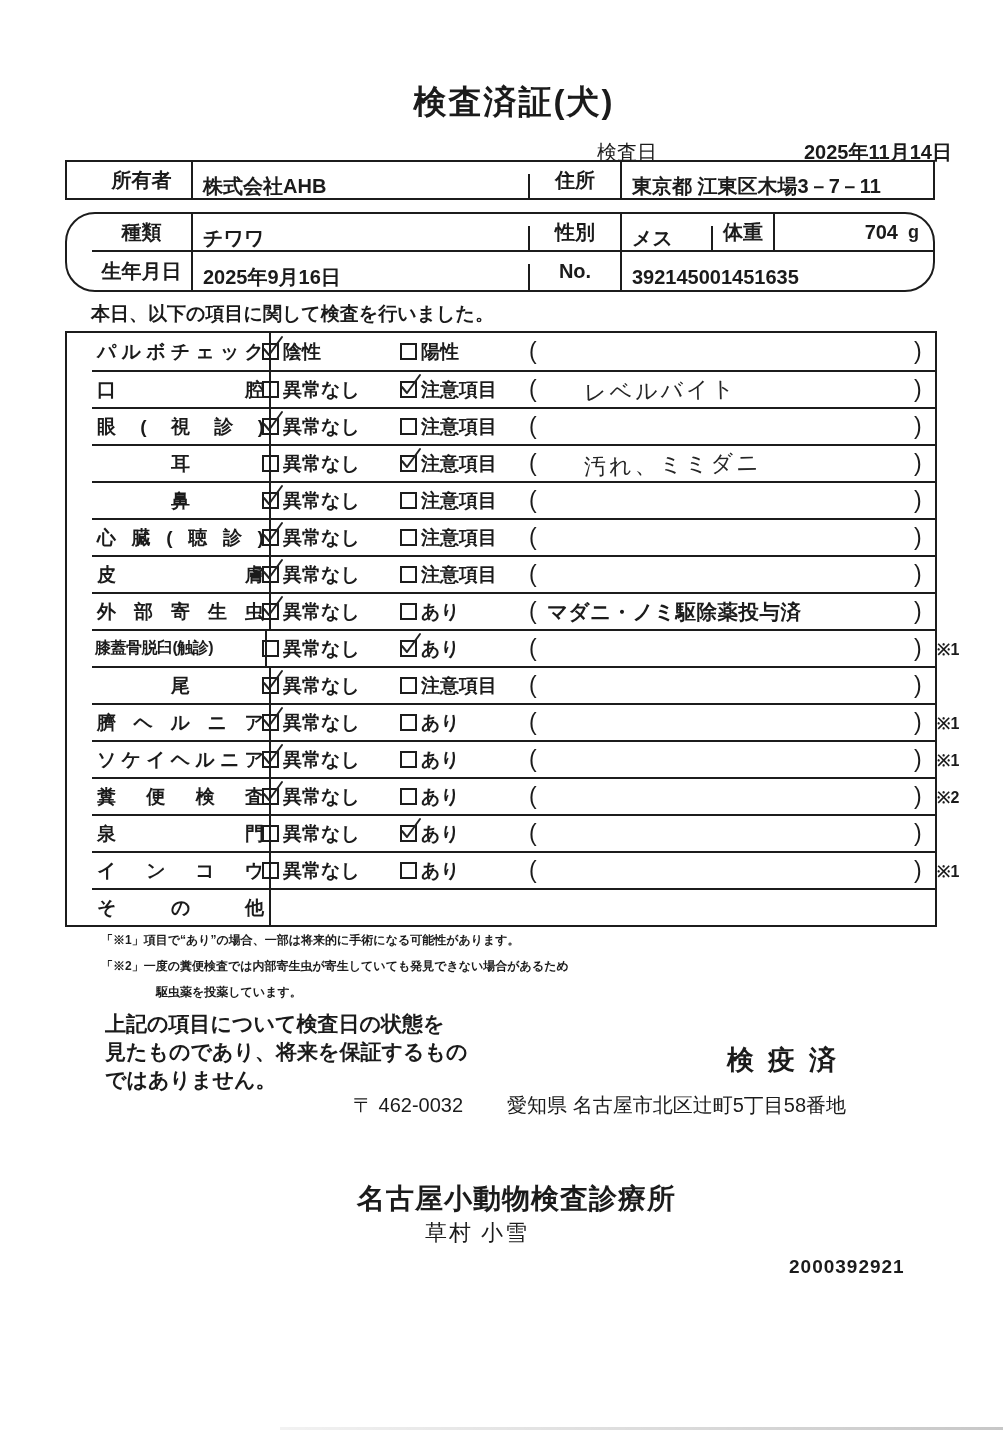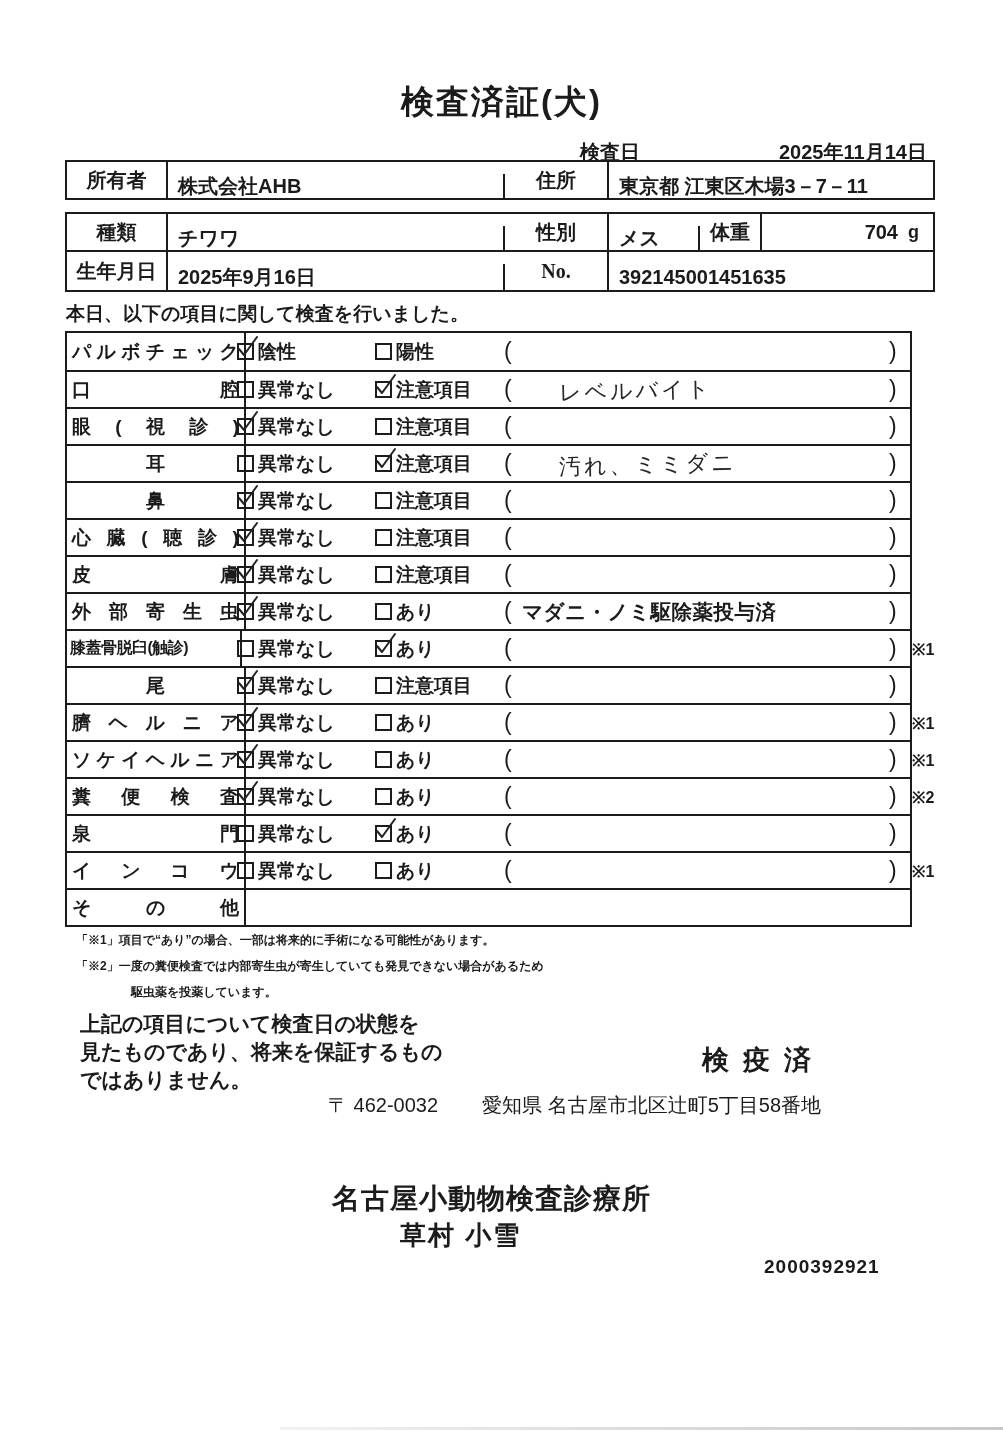--- a/index.html
+++ b/index.html
@@ -4,50 +4,50 @@
 <style>
   html,body{margin:0;padding:0;background:#e8e8e8;}
   #page{
     position:relative;
     width:1003px;height:1432px;
     background:#ffffff;
     font-family:"Liberation Sans", sans-serif;
     color:#1b1b1b;
     overflow:hidden;
   }
-  .abs{position:absolute;}
+  .abs{position:absolute;padding-left:25px;}
 
   
   #title{
     left:0;right:0;top:80px;
     text-align:center;
     font-size:33px;font-weight:700;letter-spacing:2px;
   }
-  #examdate-label{left:572px;top:139px;font-size:20px;font-weight:700;margin-left:8px;}
+  #examdate-label{left:572px;top:139px;font-size:20px;font-weight:400;}
   #examdate-value{left:779px;top:139px;font-size:20px;font-weight:600;}
 
   
   .tbl{border:2px solid #1c1c1c;box-sizing:border-box;}
   .trow{display:flex;box-sizing:border-box;}
   .cell{
     display:flex;align-items:center;box-sizing:border-box;
     font-size:20px;font-weight:600;white-space:nowrap;
   }
   .cell.hdr{justify-content:center;text-align:center;}
   .cell.val{padding-left:10px;margin-top:12px;}
   .cell.bR{border-right:2px solid #1c1c1c;}
   .cell.num{justify-content:flex-end;padding-right:14px;gap:10px;}
   #table1{left:65px;top:160px;width:870px;}
   #table1 .trow{height:36px;}
-  #table2{left:65px;top:212px;width:870px;}
+  #table2{left:65px;top:212px;width:870px;border-radius:30px;}
   #table2 .trow{height:38px;}
   #table2 .trow.bB{border-bottom:2px solid #1c1c1c;}
   .w-lab{width:101px;}  
   .w-v1{width:337px;}   
-  .w-lab2{width:104px;font-family:Liberation Serif, serif;}  
+  .w-lab2{width:92px;}  
   .w-sex{width:91px;}
   .w-wlab{width:62px;}
   .flex1{flex:1;}
   .unit{font-size:18px;}
 
   #intro{left:66px;top:301px;font-size:19px;font-weight:600;}
 
   
   #exam-table{
     left:65px;top:331px;width:843px;
@@ -111,21 +111,21 @@
   #d2{top:1066px;}
   #stamp{
     left:702px;top:1042px;
     font-size:27px;font-weight:600;letter-spacing:14px;white-space:nowrap;
   }
 
   
   #addr{left:328px;top:1092px;font-size:20px;font-weight:400;display:flex;gap:44px;white-space:nowrap;}
   #telfax{left:332px;top:1136px;font-size:19px;font-weight:600;display:flex;gap:20px;white-space:nowrap;letter-spacing:0.5px;}
   #clinic{left:332px;top:1180px;font-size:28px;font-weight:600;letter-spacing:1px;white-space:nowrap;}
-  #vet{left:400px;top:1218px;font-size:26px;font-weight:700;letter-spacing:2px;white-space:nowrap;text-align:right;}
+  #vet{left:400px;top:1218px;font-size:22px;font-weight:400;letter-spacing:2px;white-space:nowrap;text-align:right;}
   #serial{left:764px;top:1256px;font-size:19px;font-weight:600;letter-spacing:1px;}
   #scan-edge{
     left:280px;right:0;top:1427px;height:3px;
     background:linear-gradient(to right, rgba(0,0,0,0.05), rgba(0,0,0,0.22));
   }
 </style>
 </head>
 <body>
 
 <div id="page">

